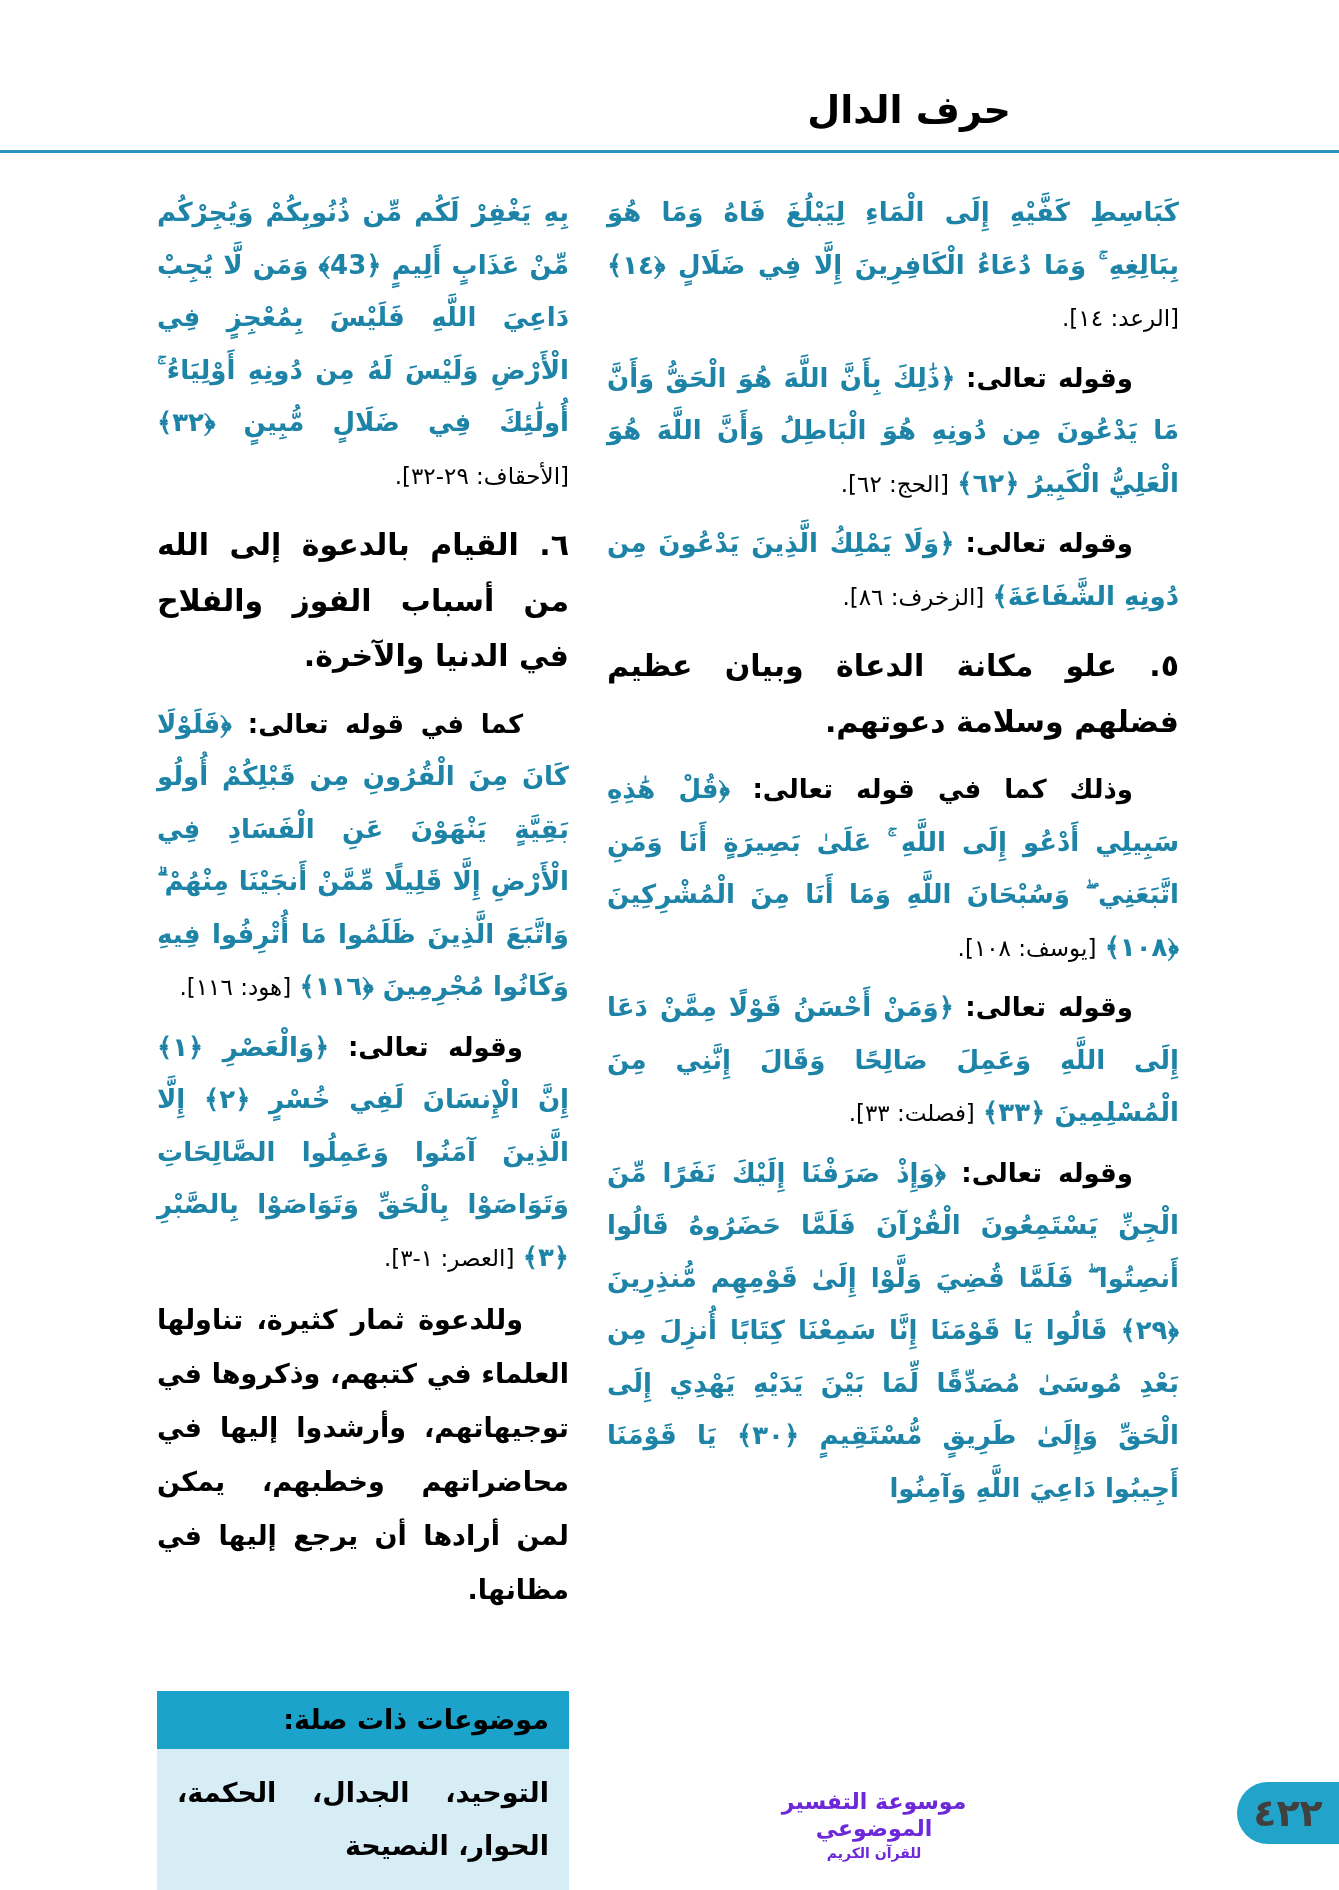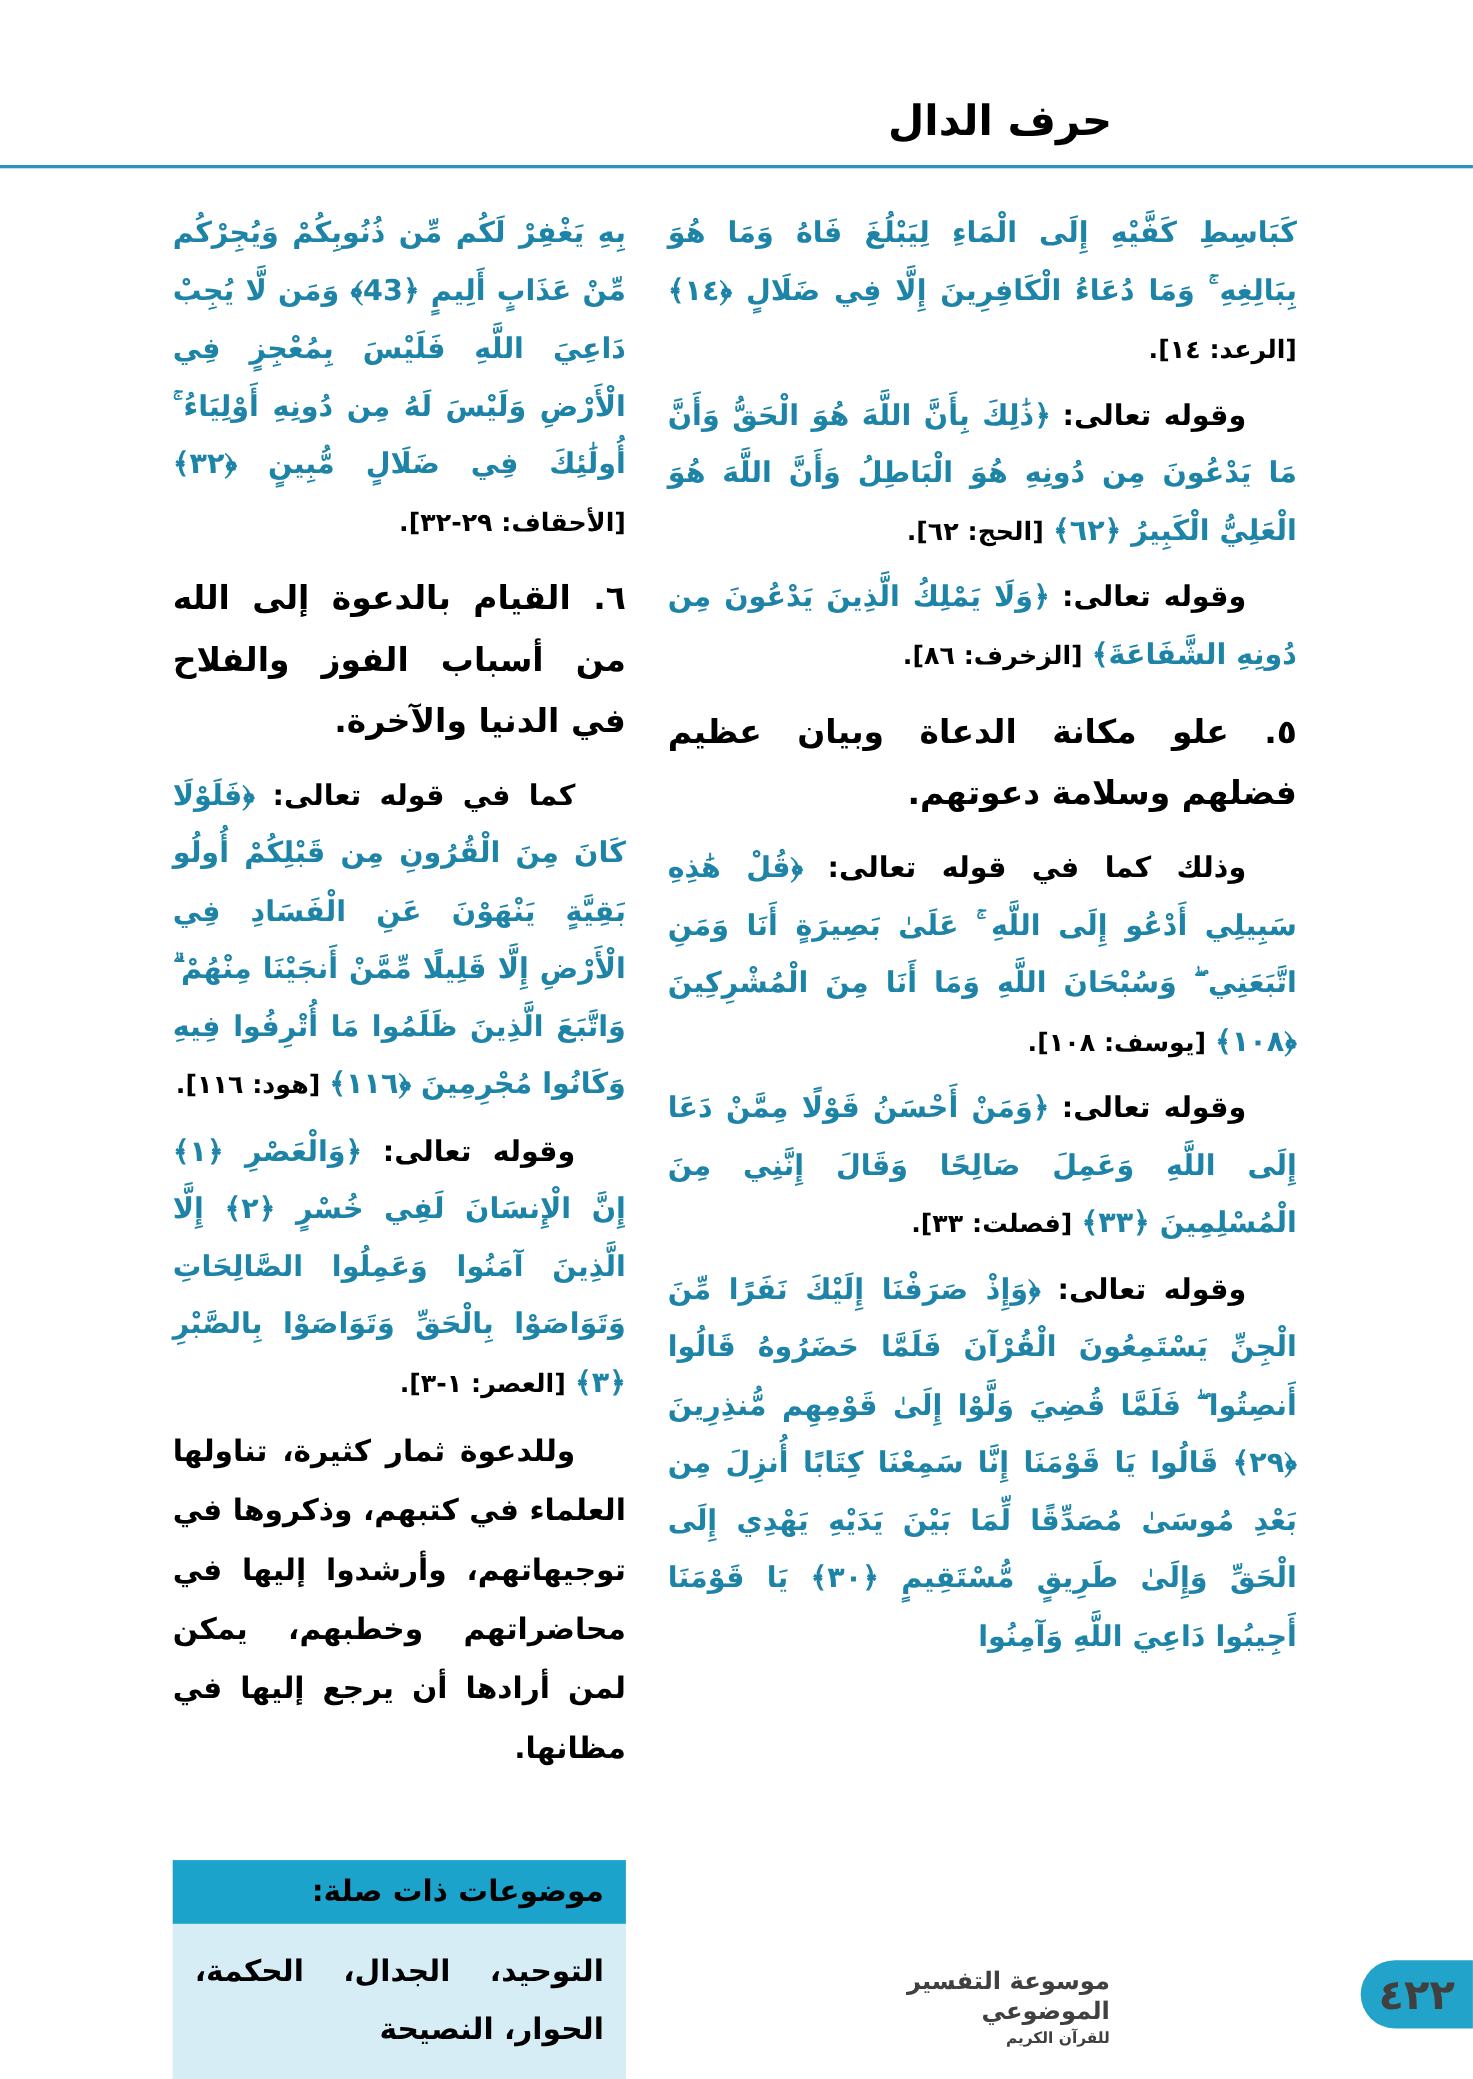--- a/index.html
+++ b/index.html
@@ -24,21 +24,21 @@
     position:absolute;top:186px;right:160px;
     display:flex;gap:38px;align-items:flex-start;
   }
   .col{display:block;}
   .col-right{width:572px;}
   .col-left{width:412px;}
   p{margin:0 0 8px;text-align:justify;font-size:26px;line-height:2.02;}
   p.indent{text-indent:46px;}
   .intro{font-weight:bold;color:#000;}
   .quran{color:#1d84a8;font-weight:bold;}
-  .ref{color:#000;font-size:23px;font-weight:bold;}
+  .ref{color:#000;font-size:23px;font-weight:normal;}
   .heading{font-size:30px;font-weight:bold;line-height:1.85;margin:16px 0 14px;text-align:justify;}
   .body-text{font-size:27px;font-weight:bold;line-height:2.0;margin-top:10px;}
   .related-box{margin-top:74px;}
   .box-header{
     background:#1ba3cb;color:#000000;font-weight:bold;
     font-size:27px;padding:10px 20px;line-height:1.4;
   }
   .box-body{
     background:#d7edf6;color:#000;font-weight:bold;
     font-size:27px;padding:18px 20px 26px;line-height:1.95;text-align:justify;
@@ -46,21 +46,21 @@
   .page-number{
     position:absolute;bottom:46px;right:0;
     width:102px;height:62px;
     background:#22a3c9;color:#404040;
     border-radius:34px 0 0 34px;
     display:flex;align-items:center;justify-content:center;
     font-size:38px;font-weight:bold;
   }
   .logo{
     position:absolute;bottom:28px;right:330px;width:270px;
-    text-align:right;color:#404040;line-height:1.25;
+    text-align:center;color:#6d28d9;line-height:1.25;
   }
   .logo-line1{font-size:22px;font-weight:bold;}
   .logo-line2{font-size:14px;font-weight:bold;margin-top:2px;}
 </style>
 </head>
 <body>
 
 <div class="page">
 
   <div class="header-title">حرف الدال</div>

